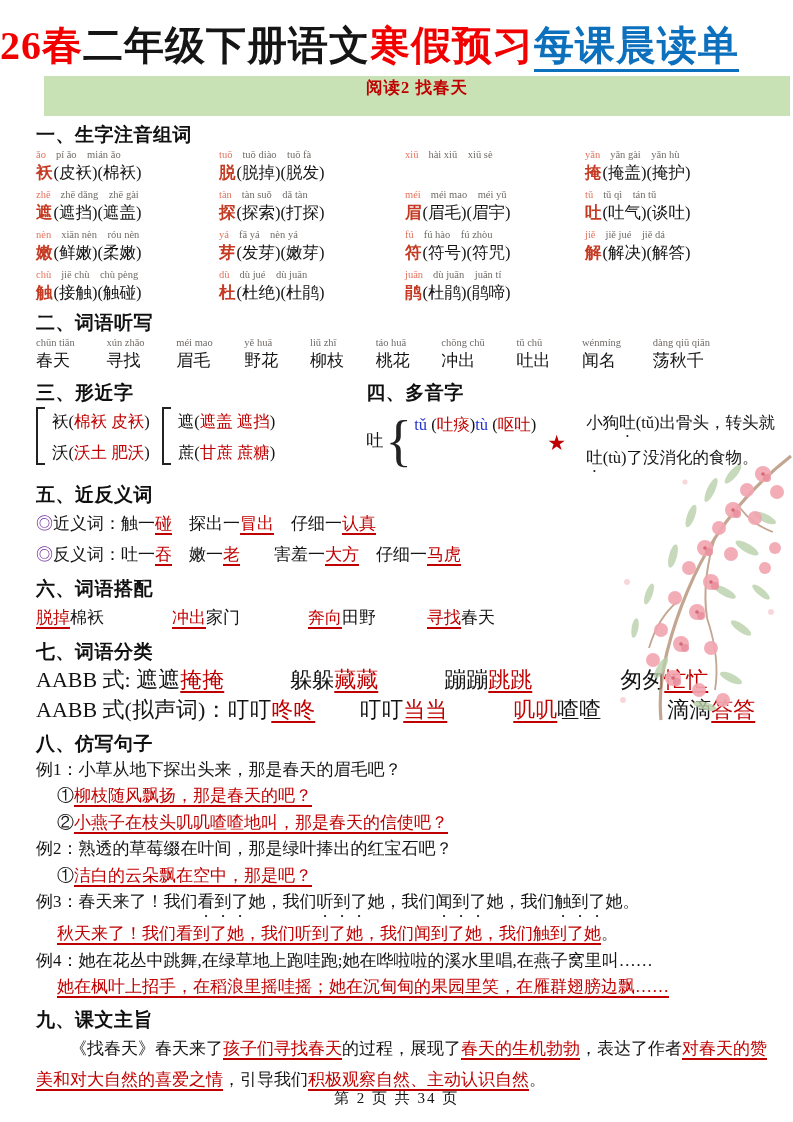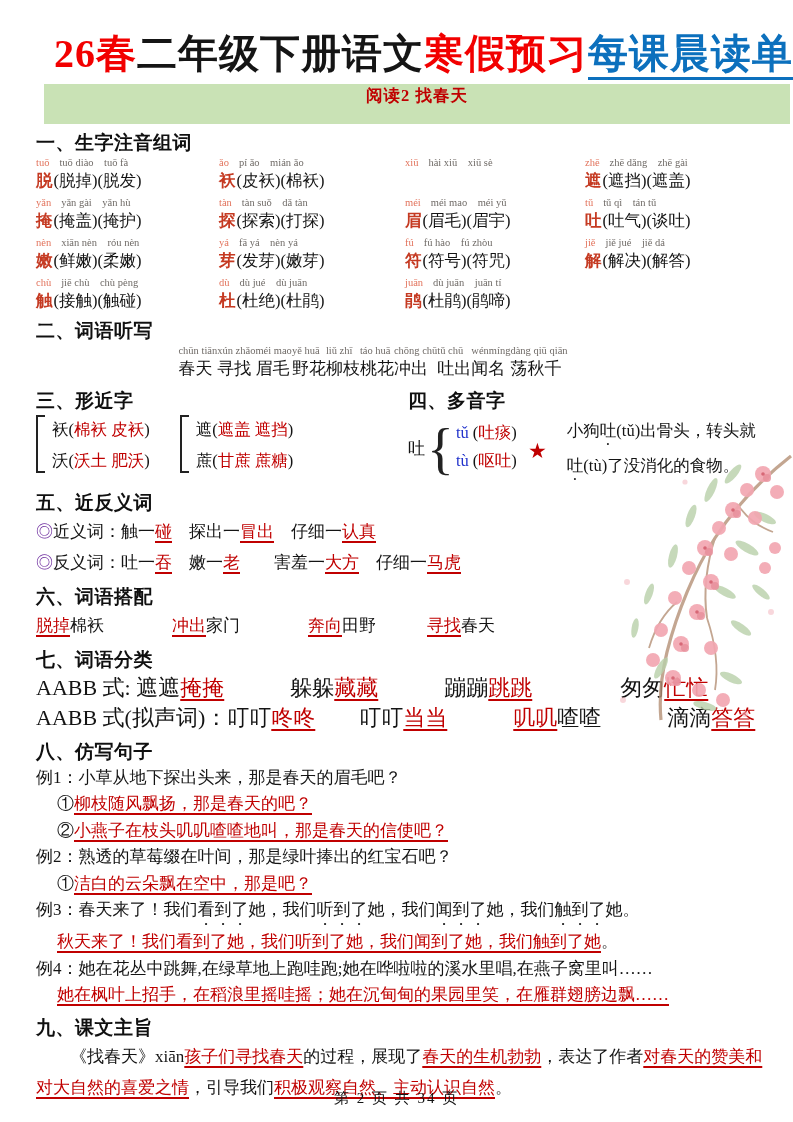--- a/index.html
+++ b/index.html
@@ -1,56 +1,56 @@
 <!DOCTYPE html>
 <html><head>
 <meta charset="utf-8">
 <style>
   *{margin:0;padding:0;box-sizing:border-box}
   html,body{background:#ffffff}
   .page{position:relative;width:793px;height:1122px;margin:0 auto;background:#fff;overflow:hidden;
         font-family:"Liberation Serif",serif;color:#141414}
   
-  .title{margin-top:30px;text-align:right;font-weight:bold;font-size:40px;line-height:1.22;letter-spacing:1px;white-space:nowrap}
+  .title{margin-top:22px;text-align:left;font-weight:bold;font-size:40px;line-height:1.22;letter-spacing:1px;white-space:nowrap}
   .t-red{color:#f20000}
   .t-black{color:#151515}
   .t-blue{color:#0c70bd;border-bottom:3px solid #0c70bd;padding-bottom:1px}
   
   .banner{margin:5px 3px 0 44px;background:#c9e2b5;color:#c00000;text-align:center;
           font-size:16.5px;line-height:23px;height:40px;font-weight:600;letter-spacing:1px}
   .content{padding:0 18px 0 36px}
   h2.sec{font-family:"Liberation Sans",sans-serif;font-size:19px;font-weight:900;color:#101010;
          margin:7px 0 2px;line-height:23px;letter-spacing:.5px}
   
   .char-grid{display:grid;grid-template-columns:183px 186px 180px 1fr;row-gap:4px;margin-top:1px}
   .entry{white-space:nowrap}
   .py-line{font-size:10.5px;line-height:13px}
   .py-head{color:#e2735c;margin-right:10px}
   .py-words{color:#6f6a66}
   .main-line{font-size:16.5px;line-height:23px}
   .head-char{color:#c53a22;font-weight:bold;margin-right:1px}
   .entry-words{color:#141414}
   
-  .dictation{display:flex;justify-content:center;width:674px;margin-top:1px}
+  .dictation{display:flex;justify-content:space-between;width:674px;margin-top:1px}
   .w-item{white-space:nowrap}
   .w-item .py2{font-size:10.5px;color:#6f6a66;line-height:13px}
   .w-item .wd{font-size:17px;line-height:24px}
   
   .row34{display:flex;margin-top:1px}
   .col-xjz{width:372px}
-  .xjz-groups{display:flex;gap:30px;margin-top:3px}
+  .xjz-groups{display:flex;gap:12px;margin-top:3px}
   .bracket-group{display:flex}
   .bracket{width:9px;border-left:2px solid #222;border-top:2px solid #222;border-bottom:2px solid #222;margin-right:7px}
   .xjz-line{font-size:16.5px;line-height:23px;margin:3px 0 8px;white-space:nowrap}
   .xjz-line:last-child{margin-bottom:1px}
   .col-dyz{flex:1}
   .dyz-content{display:flex;align-items:center;margin-top:2px}
   .dyz-head{font-size:17px}
   .brace{font-size:56px;font-weight:100;line-height:64px;margin:0 2px;color:#222}
-  .readings{position:relative;display:flex;flex-direction:column;justify-content:flex-start;height:64px;padding:2px 34px 2px 0}
+  .readings{position:relative;display:flex;justify-content:flex-start;height:64px;padding:2px 34px 2px 0}
   .reading-line{font-size:16.5px;line-height:28px;white-space:nowrap}
   .star{position:absolute;right:4px;top:22px;color:#c00000;font-size:21px}
   .dyz-sentence{margin-left:16px}
   .sent{font-size:16.5px;line-height:33px;white-space:nowrap}
   
   .line{font-size:17px;line-height:31px;white-space:nowrap}
   .line7{font-size:22px;line-height:30px;white-space:nowrap}
   .s8-line{font-size:17px;line-height:26.5px;white-space:nowrap}
   .s8-indent{padding-left:21px}
   .s9-para{font-size:17px;line-height:31px;text-indent:2em;margin-top:2px;padding-right:6px;white-space:normal}
@@ -78,57 +78,57 @@
 
   <div class="banner">阅读2 找春天</div>
 
   <div class="content">
 
     <h2 class="sec">一、生字注音组词</h2>
     <div class="char-grid">
 
         <div class="entry">
           <div class="py-line">
+            <span class="py-head">ǎo</span><span class="py-words">pí ǎo　mián ǎo</span>
+          </div>
+          <div class="main-line">
+            <span class="head-char">袄</span><span class="entry-words">(皮袄)(棉袄)</span>
+          </div>
+        </div>
+
+        <div class="entry">
+          <div class="py-line">
             <span class="py-head">tuō</span><span class="py-words">tuō diào　tuō fà</span>
           </div>
           <div class="main-line">
             <span class="head-char">脱</span><span class="entry-words">(脱掉)(脱发)</span>
           </div>
         </div>
 
         <div class="entry">
           <div class="py-line">
-            <span class="py-head">ǎo</span><span class="py-words">pí ǎo　mián ǎo</span>
-          </div>
-          <div class="main-line">
-            <span class="head-char">袄</span><span class="entry-words">(皮袄)(棉袄)</span>
-          </div>
-        </div>
-
-        <div class="entry">
-          <div class="py-line">
             <span class="py-head">xiū</span><span class="py-words">hài xiū　xiū sè</span>
           </div>
         </div>
 
         <div class="entry">
           <div class="py-line">
+            <span class="py-head">yǎn</span><span class="py-words">yǎn gài　yǎn hù</span>
+          </div>
+          <div class="main-line">
+            <span class="head-char">掩</span><span class="entry-words">(掩盖)(掩护)</span>
+          </div>
+        </div>
+
+        <div class="entry">
+          <div class="py-line">
             <span class="py-head">zhē</span><span class="py-words">zhē dǎng　zhē gài</span>
           </div>
           <div class="main-line">
             <span class="head-char">遮</span><span class="entry-words">(遮挡)(遮盖)</span>
-          </div>
-        </div>
-
-        <div class="entry">
-          <div class="py-line">
-            <span class="py-head">yǎn</span><span class="py-words">yǎn gài　yǎn hù</span>
-          </div>
-          <div class="main-line">
-            <span class="head-char">掩</span><span class="entry-words">(掩盖)(掩护)</span>
           </div>
         </div>
 
         <div class="entry">
           <div class="py-line">
             <span class="py-head">tàn</span><span class="py-words">tàn suǒ　dǎ tàn</span>
           </div>
           <div class="main-line">
             <span class="head-char">探</span><span class="entry-words">(探索)(打探)</span>
           </div>
@@ -326,21 +326,21 @@
     <div class="s8-line s8-indent"><span class="s-k">①</span><span class="s-ans">柳枝随风飘扬，那是春天的吧？</span></div>
     <div class="s8-line s8-indent"><span class="s-k">②</span><span class="s-ans">小燕子在枝头叽叽喳喳地叫，那是春天的信使吧？</span></div>
     <div class="s8-line"><span class="s-k">例2：熟透的草莓缀在叶间，那是绿叶捧出的红宝石吧？</span></div>
     <div class="s8-line s8-indent"><span class="s-k">①</span><span class="s-ans">洁白的云朵飘在空中，那是吧？</span></div>
     <div class="s8-line"><span class="s-k">例3：春天来了！我们</span><span class="s-dot">看到了</span><span class="s-k">她，我们</span><span class="s-dot">听到了</span><span class="s-k">她，我们</span><span class="s-dot">闻到了</span><span class="s-k">她，我们</span><span class="s-dot">触到了</span><span class="s-k">她。</span></div>
     <div class="s8-line s8-indent"><span class="s-ans">秋天来了！我们看到了她，我们听到了她，我们闻到了她，我们触到了她</span><span class="s-k">。</span></div>
     <div class="s8-line"><span class="s-k">例4：她在花丛中跳舞,在绿草地上跑哇跑;她在哗啦啦的溪水里唱,在燕子窝里叫……</span></div>
     <div class="s8-line s8-indent"><span class="s-ans">她在枫叶上招手，在稻浪里摇哇摇；她在沉甸甸的果园里笑，在雁群翅膀边飘……</span></div>
 
     <h2 class="sec">九、课文主旨</h2>
-    <div class="s9-para"><span class="s-k">《找春天》xiān</span><span class="s-ans">孩子们寻找春天</span><span class="s-k">的过程，展现了</span><span class="s-ans">春天的生机勃勃</span><span class="s-k">，表达了作者</span><span class="s-ans">对春天的赞美和对大自然的喜爱之情</span><span class="s-k">，引导我们</span><span class="s-ans">积极观察自然、主动认识自然</span><span class="s-k">。</span></div>
+    <div class="s9-para"><span class="s-k">《找春天》春天来了</span><span class="s-ans">孩子们寻找春天</span><span class="s-k">的过程，展现了</span><span class="s-ans">春天的生机勃勃</span><span class="s-k">，表达了作者</span><span class="s-ans">对春天的赞美和对大自然的喜爱之情</span><span class="s-k">，引导我们</span><span class="s-ans">积极观察自然、主动认识自然</span><span class="s-k">。</span></div>
 
   </div>
 
   <div class="flower">
     <svg viewBox="0 0 178 278" width="178" height="278" xmlns="http://www.w3.org/2000/svg">
       <g opacity="0.8" fill="none" stroke="#b59076">
         <path d="M176,4 C148,26 122,52 100,86 C80,117 62,160 52,200 C46,225 44,248 46,268" stroke-width="3.2"></path>
         <path d="M100,86 C92,110 88,140 92,166" stroke-width="2"></path>
         <path d="M122,52 C132,66 142,74 158,80" stroke-width="1.8"></path>
         <path d="M62,150 C50,160 40,176 34,196" stroke-width="1.8"></path>

